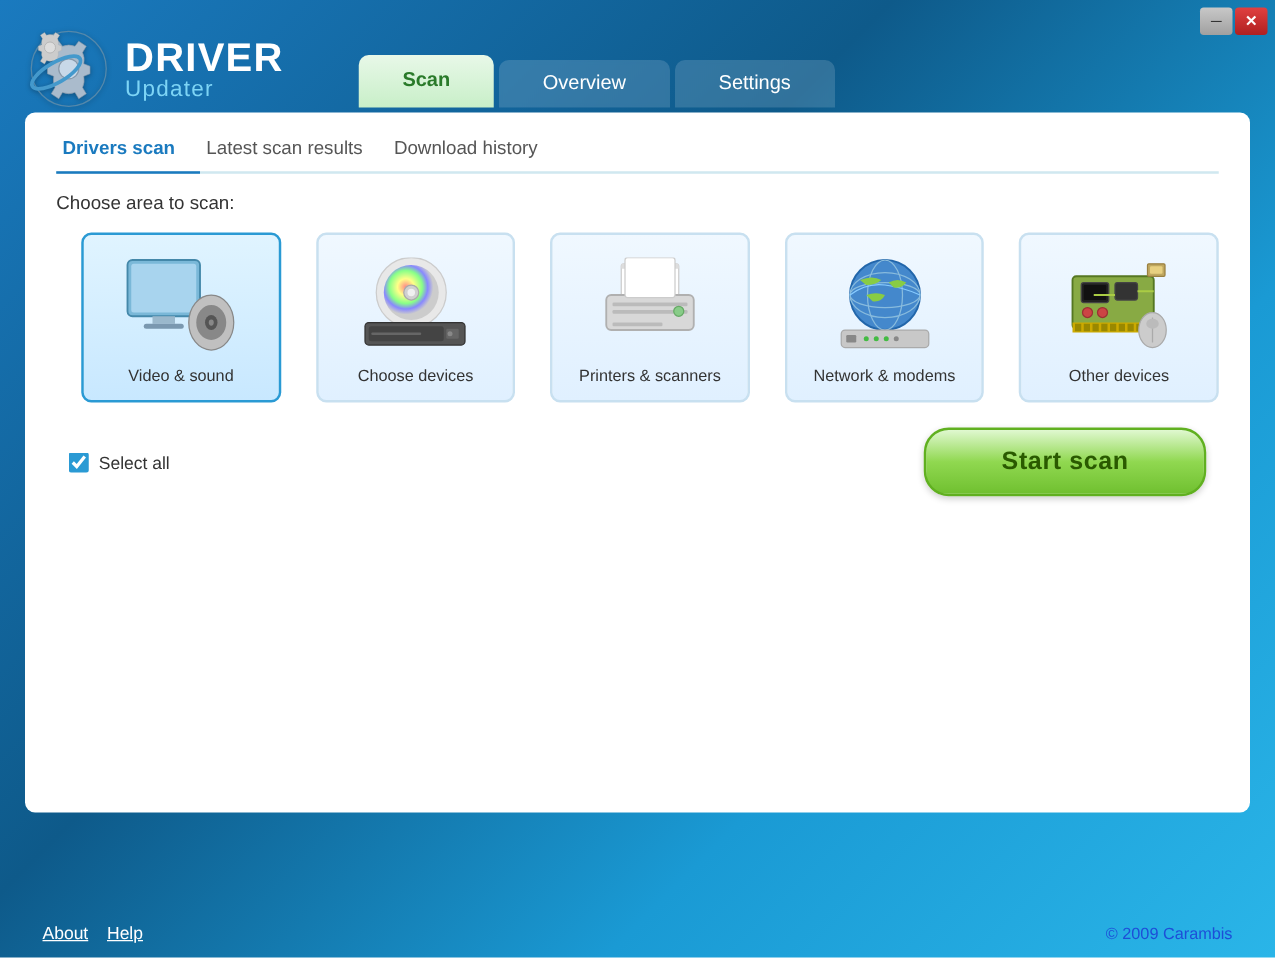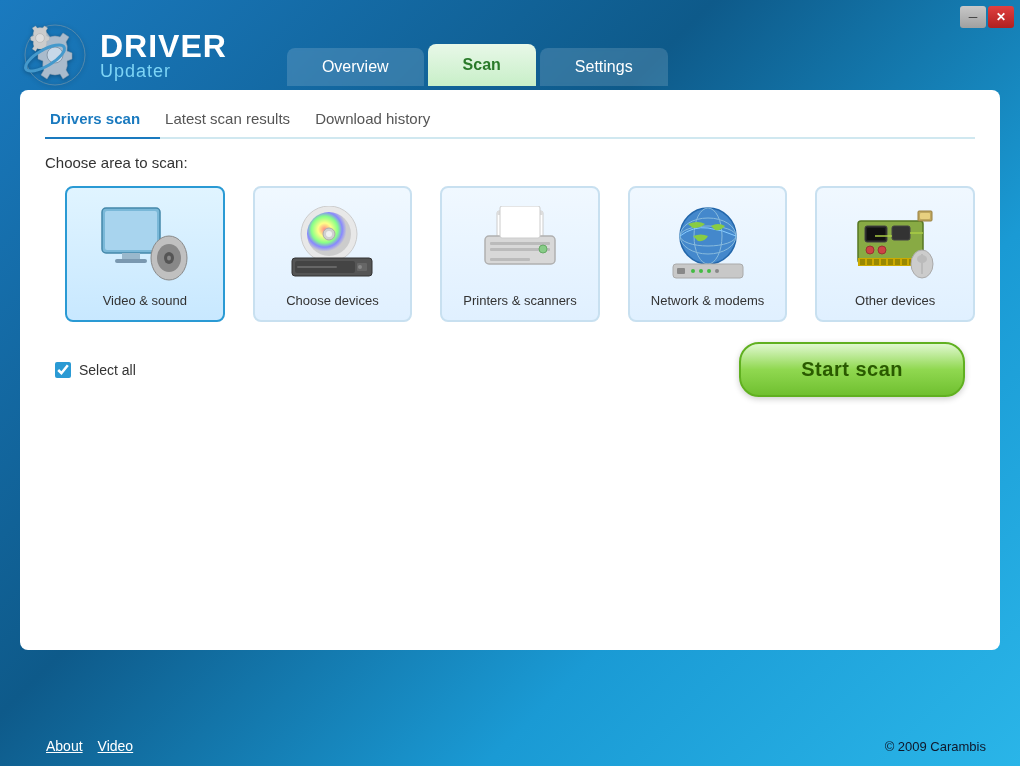--- a/index.html
+++ b/index.html
@@ -213,40 +213,40 @@
       color: #2a5a00;
       font-weight: bold;
       cursor: pointer;
       box-shadow: 0 2px 6px rgba(0,0,0,0.2);
       letter-spacing: 0.5px;
     }
 
     
     .footer {
       position: absolute;
-      bottom: 0; left: 12px; right: 0;
+      bottom: 0; left: 0; right: 0;
       padding: 12px 34px;
       display: flex;
       justify-content: space-between;
       align-items: center;
     }
     .footer-links {
       display: flex;
       gap: 15px;
     }
     .footer-link {
       color: white;
       font-size: 14px;
       text-decoration: underline;
       cursor: pointer;
       background: none;
       border: none;
     }
     .footer-copyright {
-      color: #0f172a;
+      color: #1d4ed8;
       font-size: 13px;
     }
 
     
     .gear-svg {
       filter: drop-shadow(0 1px 2px rgba(0,0,0,0.3));
     }
   </style>
 </head>
 <body>
@@ -275,22 +275,22 @@
 
       <ellipse cx="25" cy="38" rx="22" ry="8" fill="none" stroke="#4499cc" stroke-width="3" transform="rotate(-30, 25, 38)"></ellipse>
     </svg>
     <div class="logo-text">
       <span class="logo-driver">DRIVER</span>
       <span class="logo-updater">Updater</span>
     </div>
   </div>
 
   <div class="nav-tabs">
+    <button class="nav-tab active">Scan</button>
     <button class="nav-tab">Overview</button>
-    <button class="nav-tab active">Scan</button>
     <button class="nav-tab">Settings</button>
   </div>
 </div>
 
 <div class="main-content">
 
   <div class="sub-tabs">
     <button class="sub-tab active">Drivers scan</button>
     <button class="sub-tab">Latest scan results</button>
     <button class="sub-tab">Download history</button>
@@ -435,16 +435,16 @@
       <input type="checkbox" checked="" style="">
       <label>Select all</label>
     </div>
     <button class="start-scan-btn">Start scan</button>
   </div>
 </div>
 
 <div class="footer">
   <div class="footer-links">
     <button class="footer-link">About</button>
-    <button class="footer-link">Video</button>
+    <button class="footer-link">Help</button>
   </div>
   <span class="footer-copyright">© 2009 Carambis</span>
 </div>
 
 </body></html>

